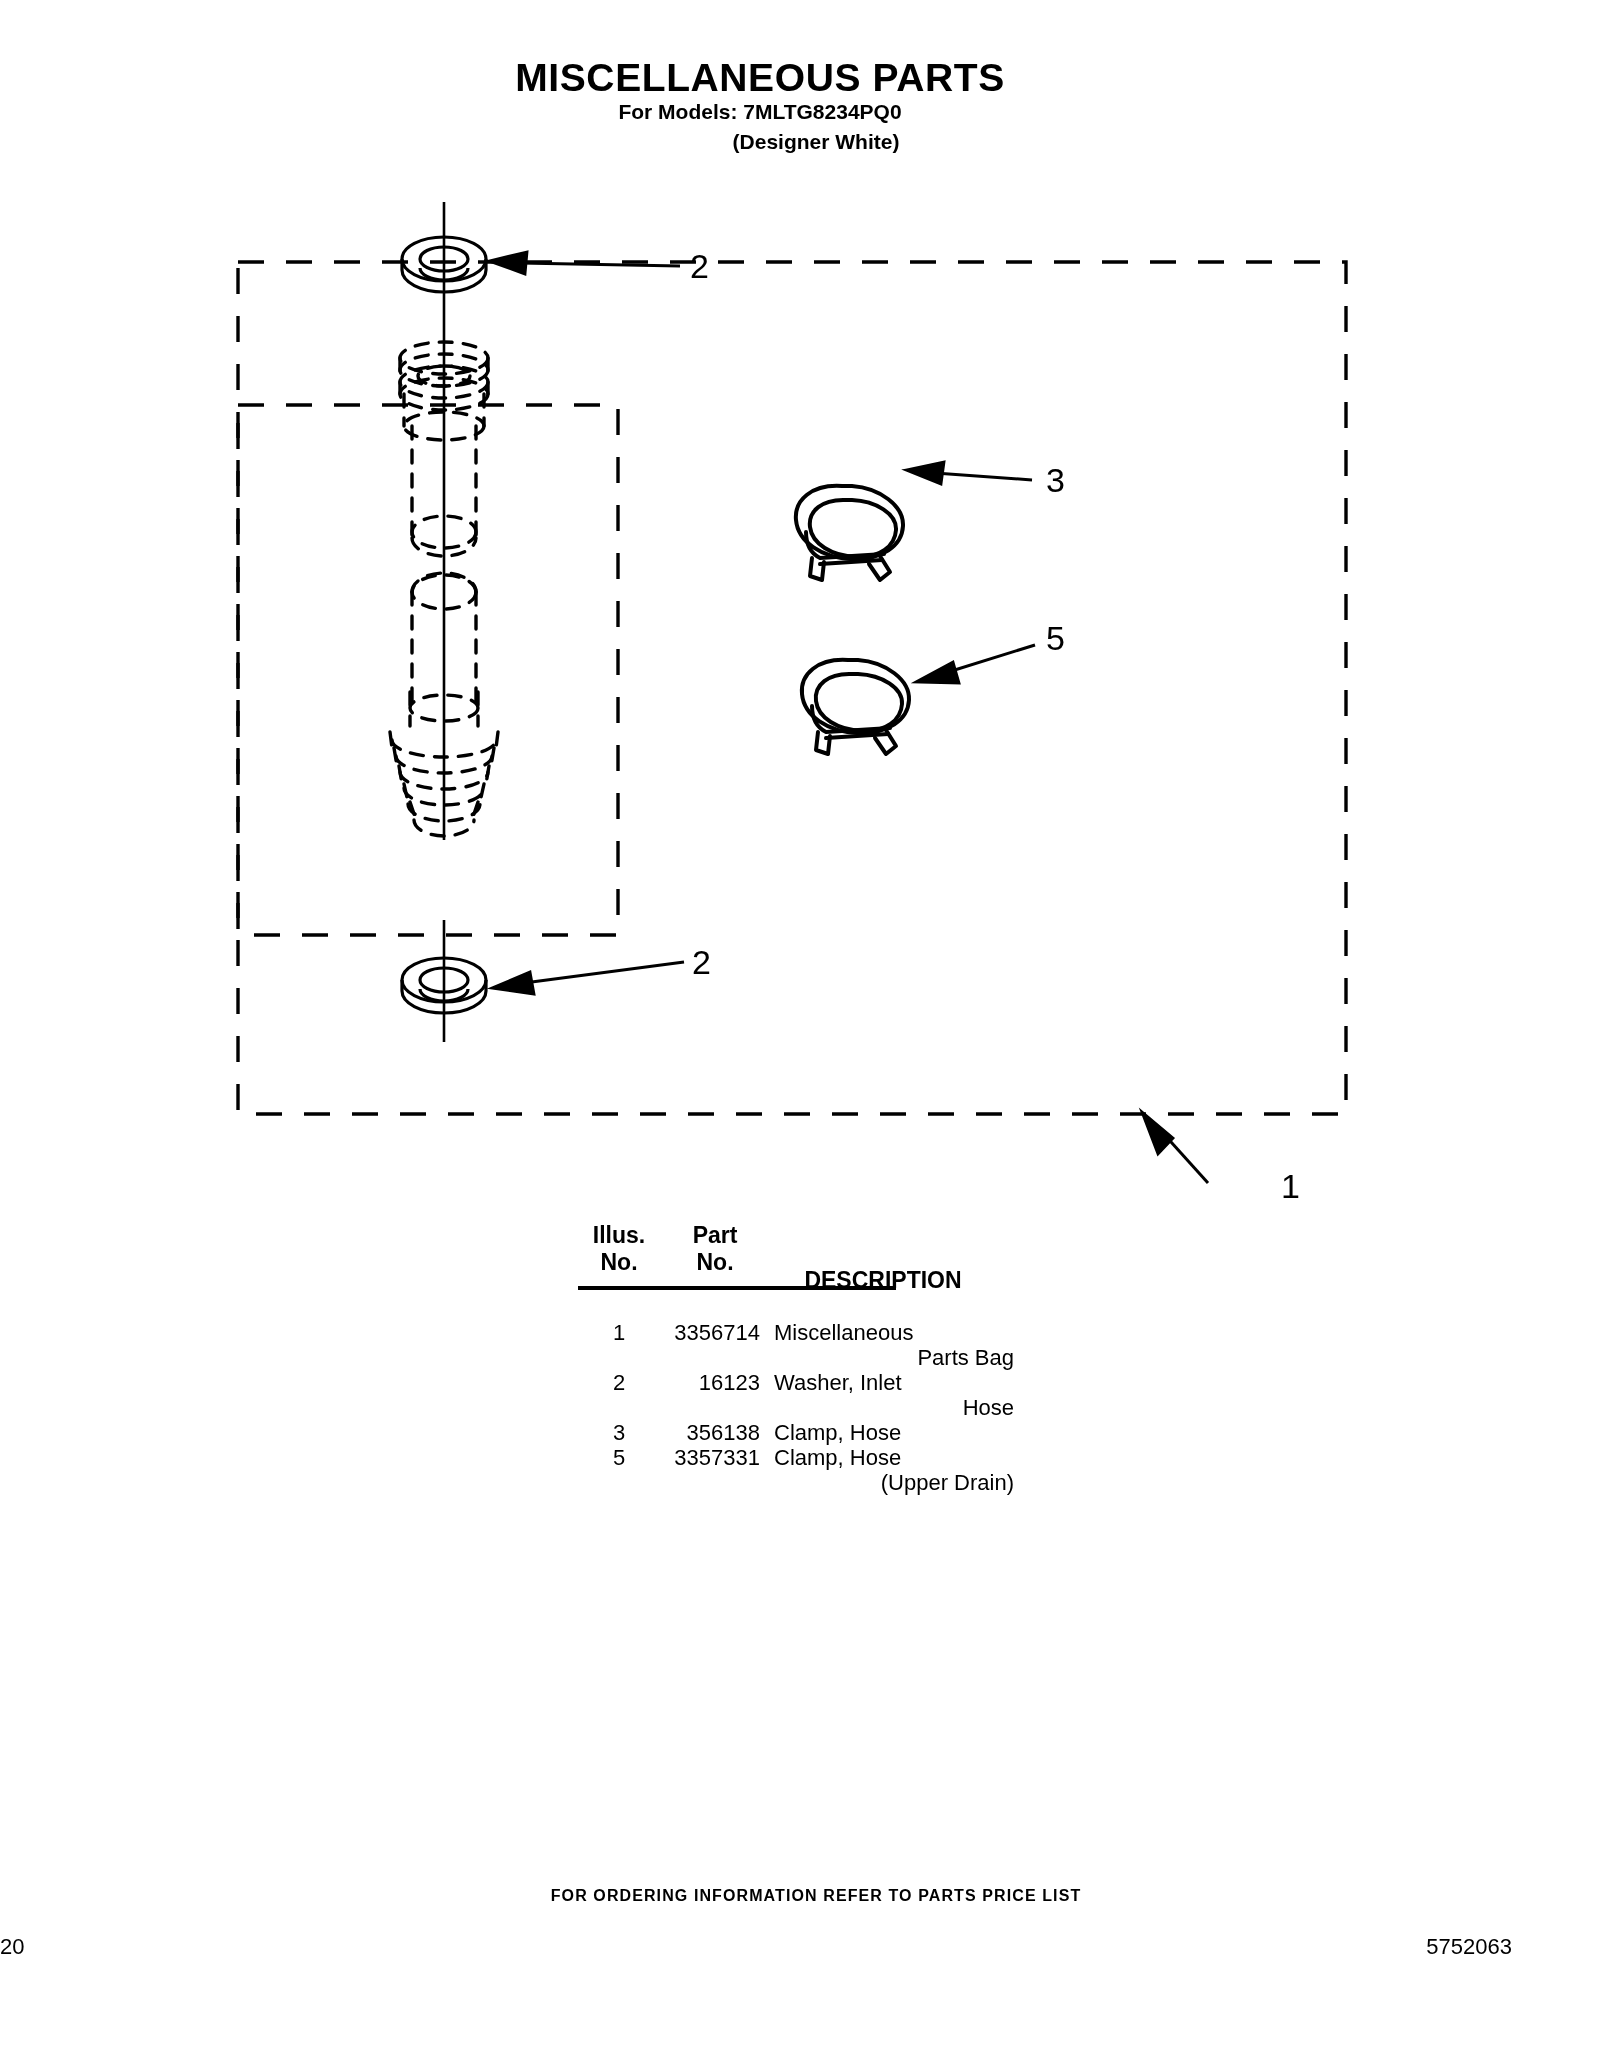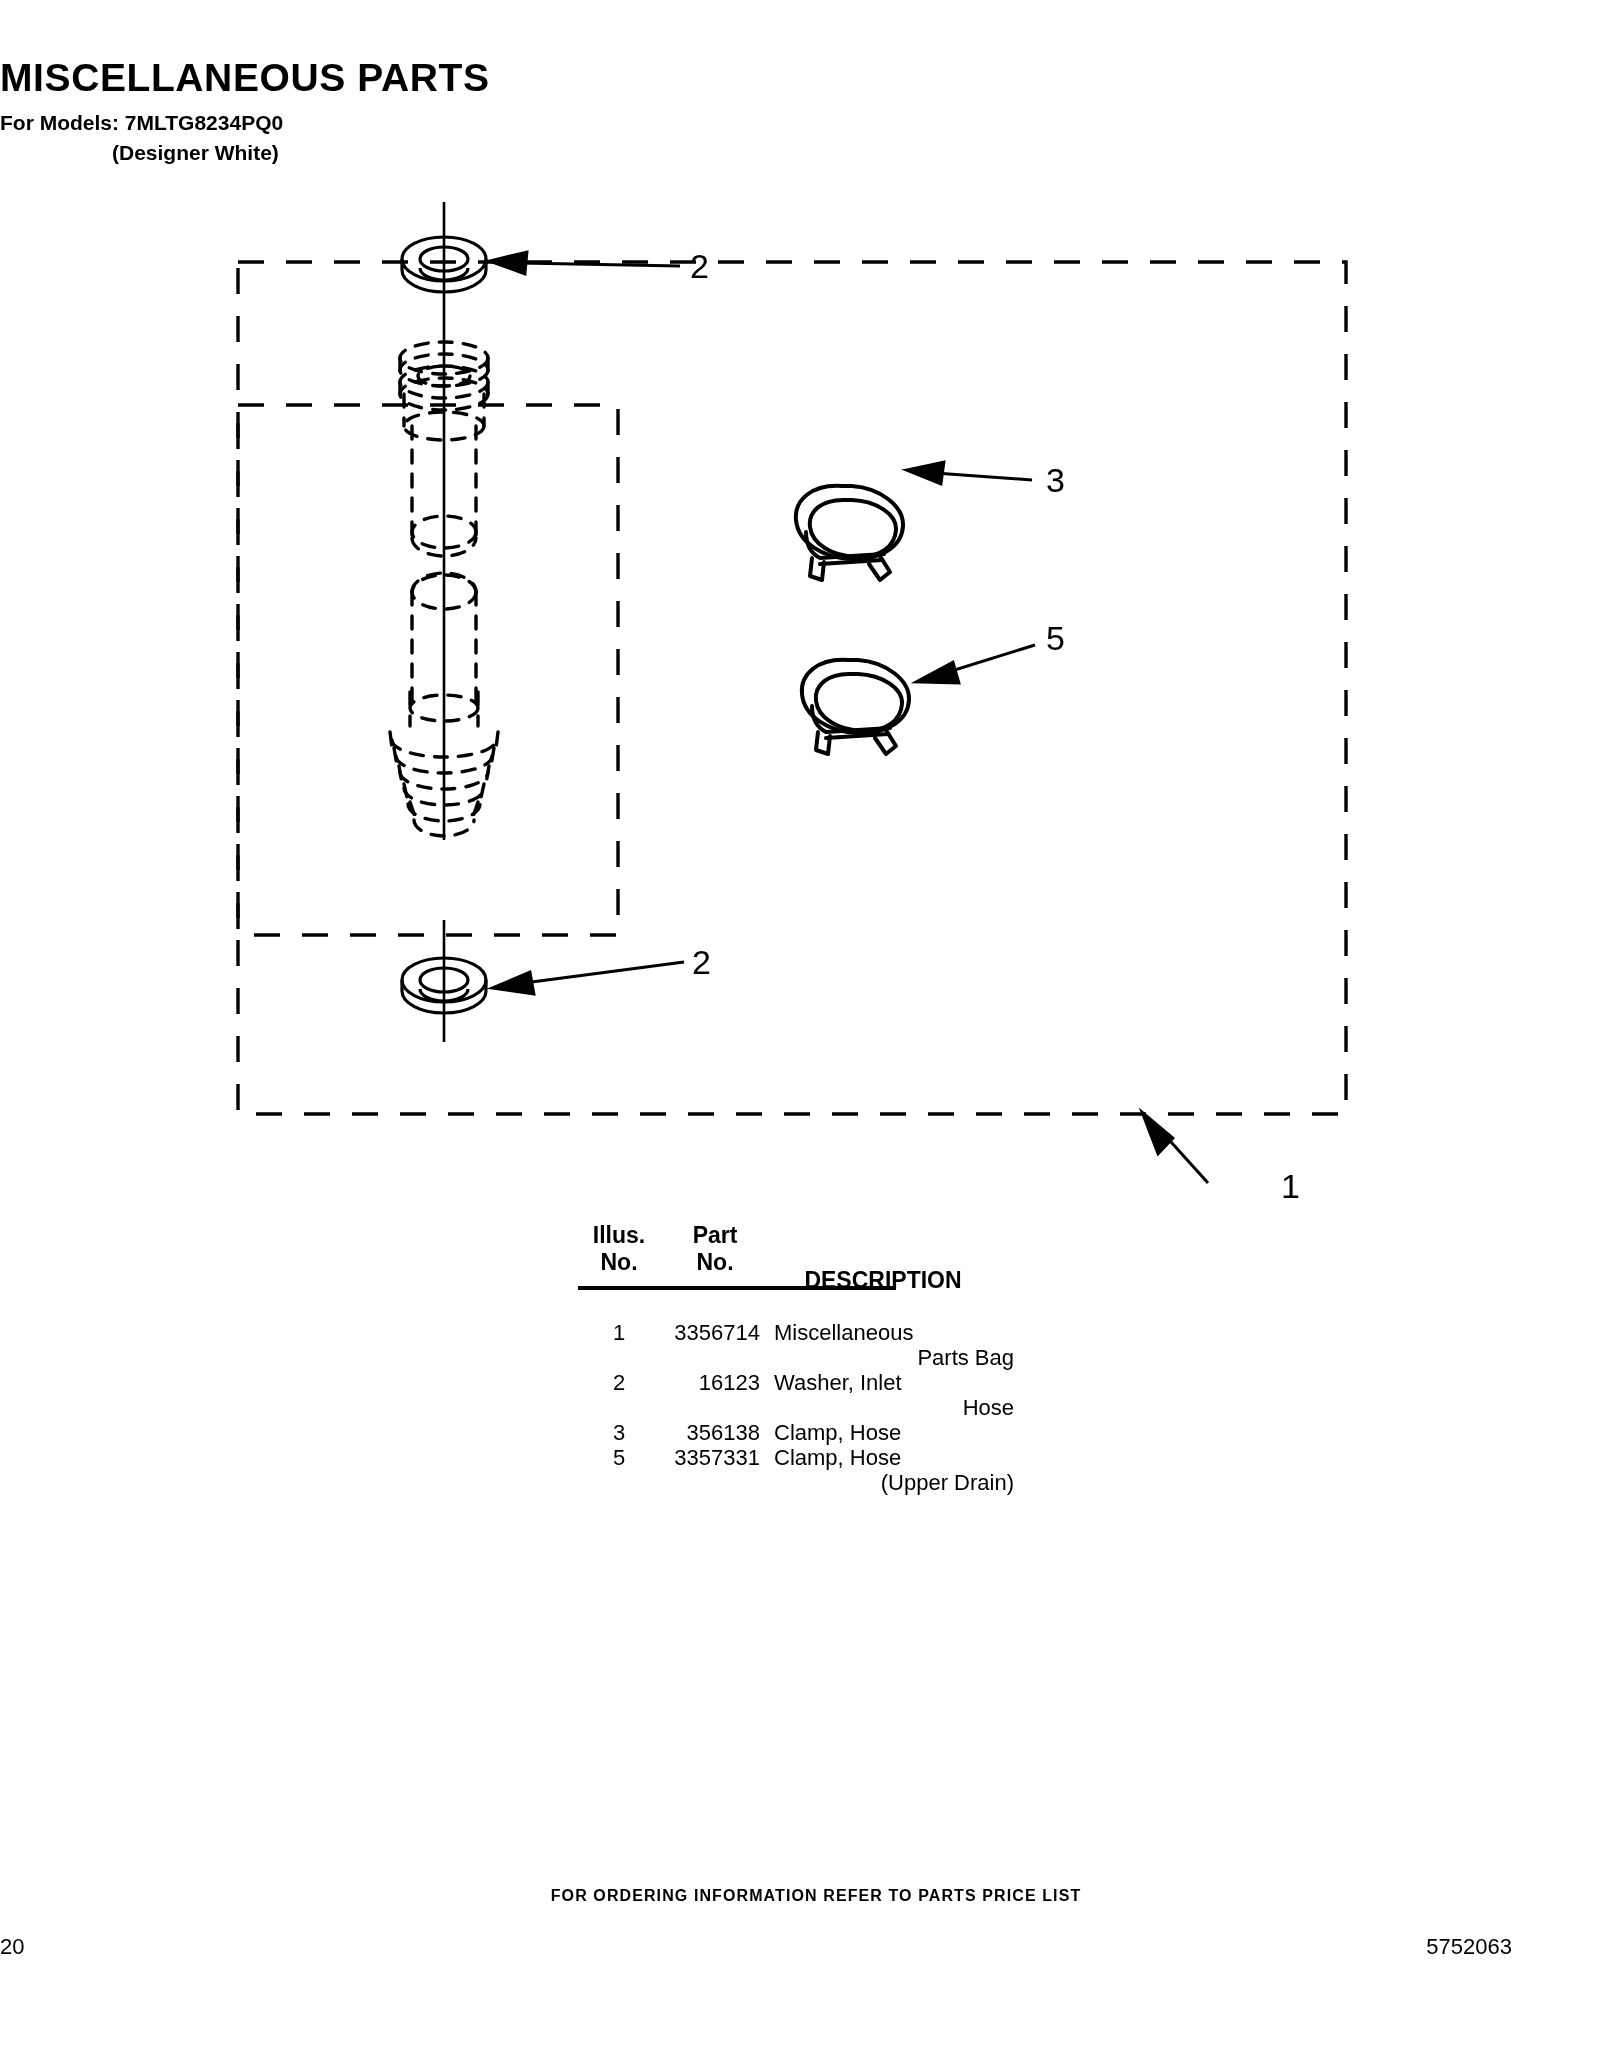--- a/index.html
+++ b/index.html
@@ -15,32 +15,32 @@
     color: #000000;
     overflow: hidden;
   }
 
   
   #header {
     position: absolute;
     top: 58px;
     left: 0;
     width: 1520px;
+    text-align: center;
   }
   #page-title {
     font-size: 39px;
     font-weight: bold;
     letter-spacing: 0.6px;
     line-height: 1.05;
     margin: 0;
   }
   #model-line {
     font-size: 21px;
     font-weight: bold;
-    margin-top: 11px;
     line-height: 1.2;
   }
   #color-line {
     font-size: 21px;
     font-weight: bold;
     margin-top: 5px;
     line-height: 1.2;
     padding-left: 112px;
   }
 

